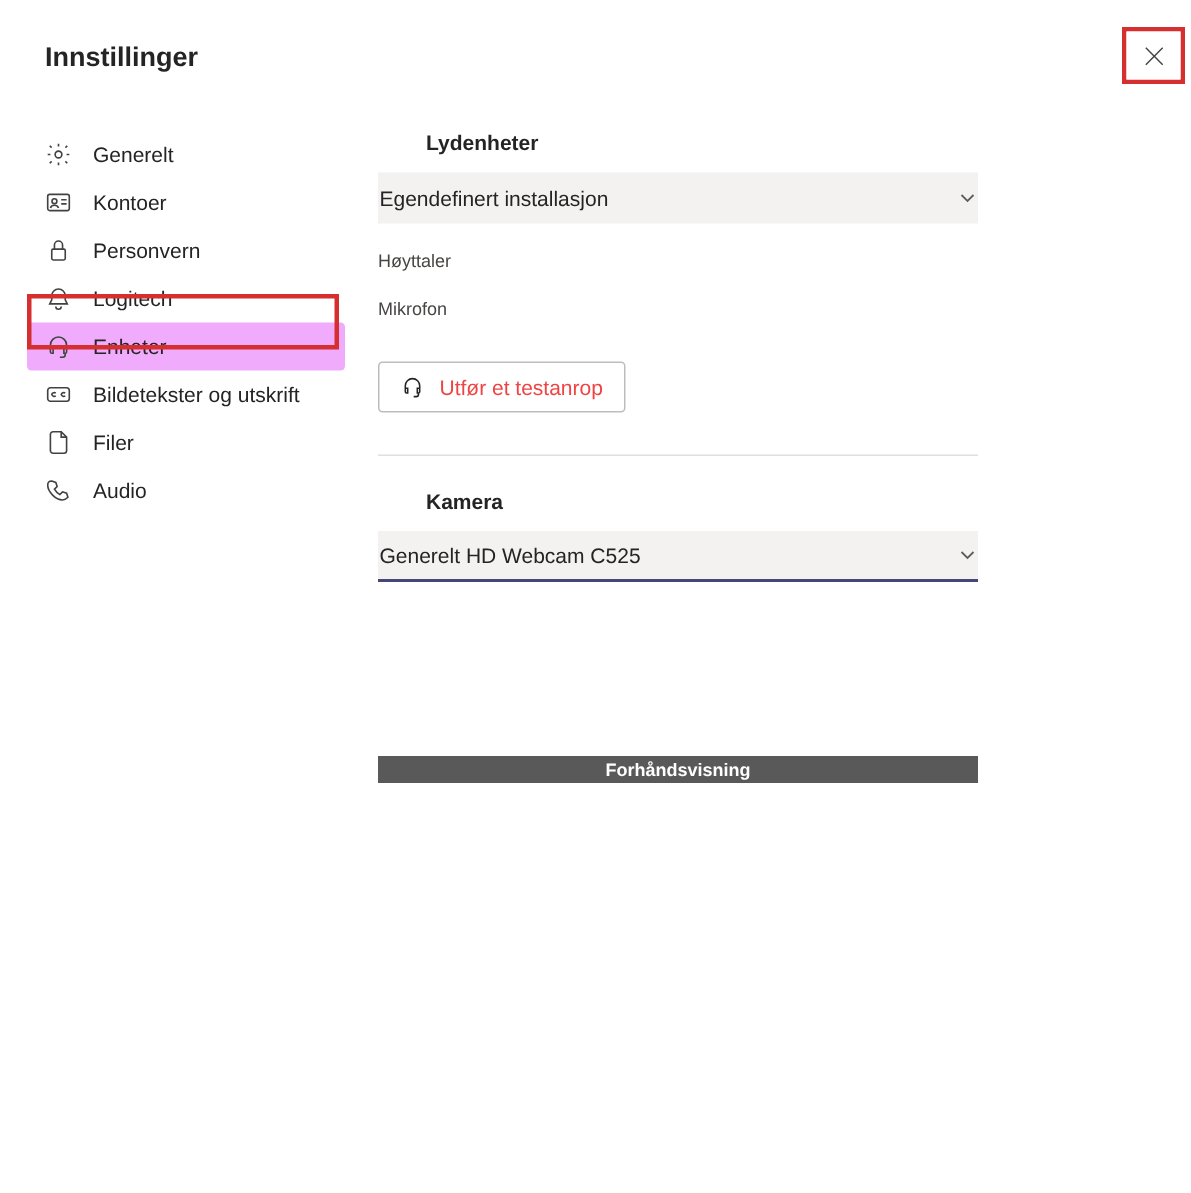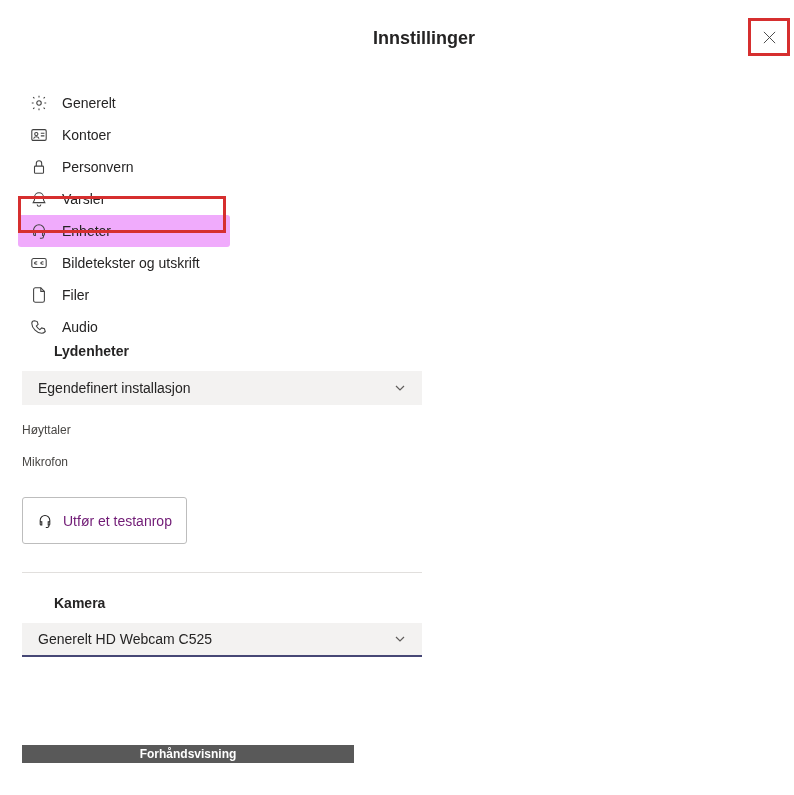--- a/index.html
+++ b/index.html
@@ -7,24 +7,23 @@
     font-family: "Segoe UI", -apple-system, sans-serif;
     background: #ffffff;
     color: #252424;
     width: 794px;
     height: 795px;
     overflow: hidden;
     position: relative;
   }
   .header {
     display: flex;
-    justify-content: center;
+    justify-content: flex-start;
     align-items: flex-start;
     padding: 28px 0 0 30px;
-    margin-left: 24px;
   }
   .title {
     font-size: 18px;
     font-weight: 700;
     color: #252424;
   }
   .close-wrap {
     position: absolute;
     top: 18px;
     right: 4px;
@@ -42,21 +41,20 @@
     align-items: center;
     justify-content: center;
     background: #fff;
     cursor: pointer;
   }
   .close-btn svg { width: 15px; height: 15px; }
 
   .body {
     display: flex;
     margin-top: 38px;
-    flex-direction: column;
   }
 
   .sidebar {
     width: 230px;
     flex-shrink: 0;
     padding-left: 18px;
   }
   .nav-item {
     display: flex;
     align-items: center;
@@ -110,54 +108,54 @@
   }
   .dropdown {
     width: 400px;
     height: 34px;
     background: #f3f2f1;
     border: none;
     border-bottom: 1px solid transparent;
     display: flex;
     align-items: center;
     justify-content: space-between;
-    padding: 0 16px;
+    padding: 0 1px;
     font-size: 14px;
     color: #252424;
     cursor: pointer;
   }
   .dropdown.active {
     border-bottom: 2px solid #464775;
   }
   .chevron { width: 12px; height: 12px; color: #605e5c; }
 
   .test-call-btn {
     margin-top: 22px;
-    height: 47px;
+    height: 34px;
     padding: 0 14px;
     background: #fff;
     border: 1px solid #bdbdbd;
     border-radius: 3px;
     display: inline-flex;
     align-items: center;
     gap: 10px;
     font-size: 14px;
-    color: #701a75;
+    color: #ef4444;
     cursor: pointer;
   }
   .divider {
     width: 400px;
     height: 1px;
     background: #e1dfdd;
     margin-top: 28px;
     margin-bottom: 22px;
   }
   .preview-bar {
-    margin-top: 88px;
-    width: 332px;
+    margin-top: 116px;
+    width: 400px;
     height: 18px;
     background: #595959;
     color: #fff;
     font-size: 12px;
     font-weight: 600;
     display: flex;
     align-items: center;
     justify-content: center;
   }
 </style>
@@ -210,21 +208,21 @@
       </span>
       <span>Personvern</span>
     </div>
 
     <div class="nav-item">
       <span class="icon">
         <svg viewBox="0 0 20 20" fill="none" stroke="currentColor" stroke-width="1.2">
             <path d="M10 3a5 5 0 00-5 5v3l-1.5 3h13L15 11V8a5 5 0 00-5-5zM8 16a2 2 0 004 0"></path>
           </svg>
       </span>
-      <span>Varsler</span>
+      <span>Logitech</span>
     </div>
 
     <div class="nav-item selected">
       <span class="icon">
         <svg viewBox="0 0 20 20" fill="none" stroke="currentColor" stroke-width="1.2">
             <path d="M4 11V9a6 6 0 0112 0v2M4 11v3a1 1 0 001 1h1v-4H4zM16 11v3a1 1 0 01-1 1h-1v-4h2zM15 15v1a2 2 0 01-2 2h-2"></path>
           </svg>
       </span>
       <span>Enheter</span>
     </div>

